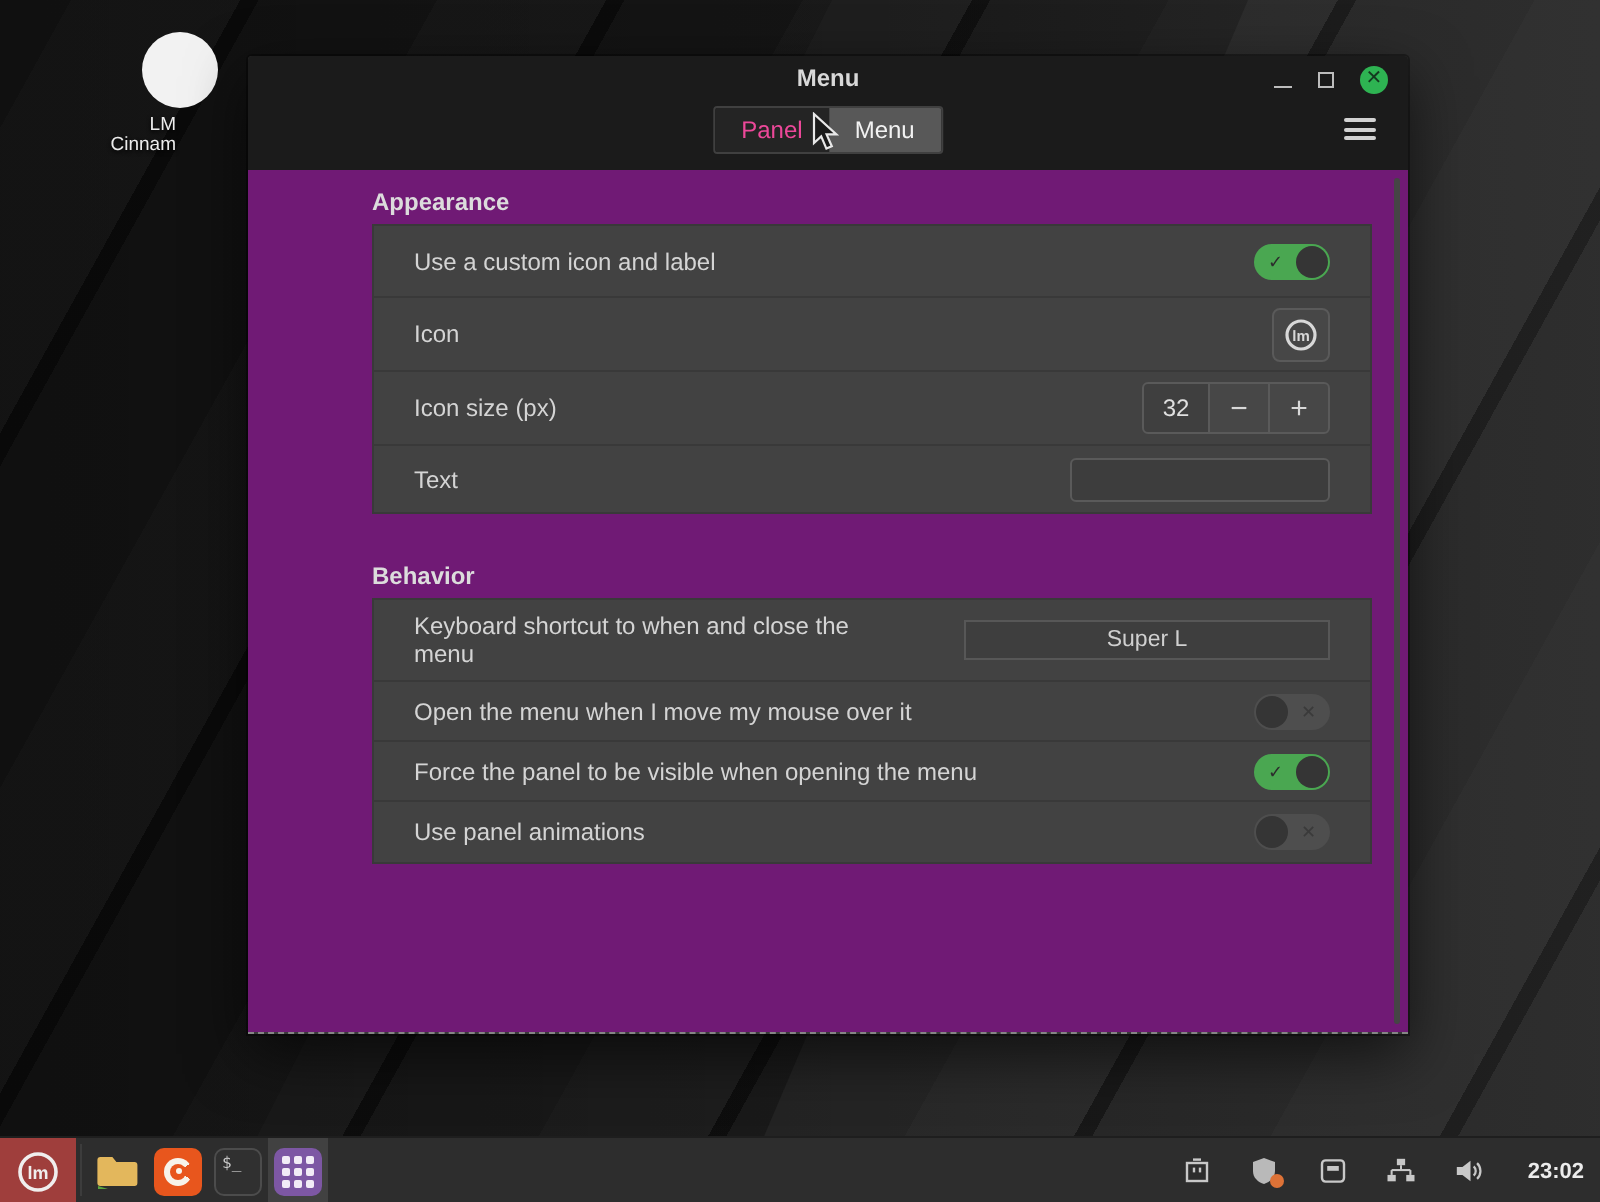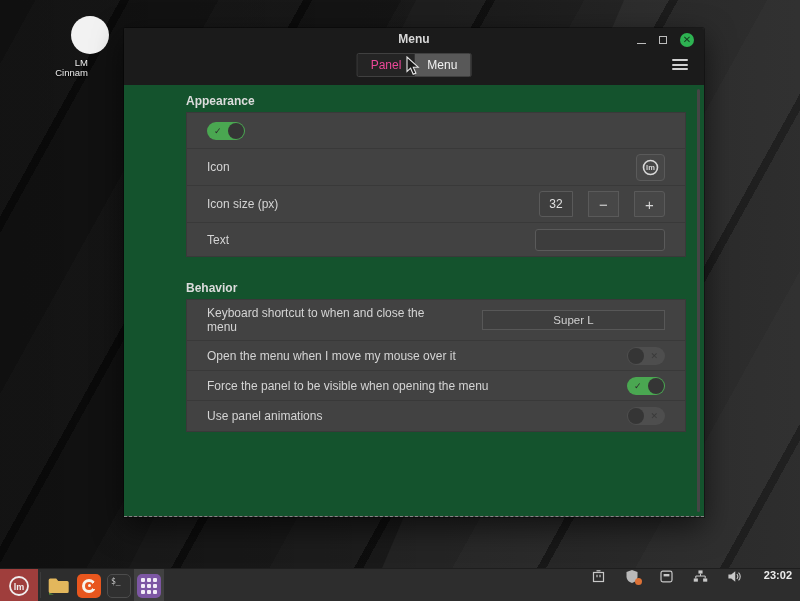--- a/index.html
+++ b/index.html
@@ -42,21 +42,21 @@
     font-size:10px; font-weight:bold; color:#14381f; line-height:1; }
 
   .tabbar { position:absolute; left:50%; top:25px; transform:translateX(-50%);
     display:flex; border:1px solid #404040; border-radius:2px; overflow:hidden; }
   .tab { padding:4px 13px; font-size:12px; background:#242424; color:#ec4899; }
   .tab.active { background:#585858; color:#f2f2f2; }
   .hamburger { position:absolute; right:16px; top:31px; width:16px; height:11px;
     display:flex; flex-direction:column; justify-content:space-between; }
   .hamburger span { height:2px; background:#d2d2d2; border-radius:1px; }
 
-  .dlg-body { position:absolute; left:0; top:57px; right:0; bottom:0; background:#14532d; }
+  .dlg-body { position:absolute; left:0; top:57px; right:0; bottom:0; background:#701a75; }
   .scrolltrack { position:absolute; right:4px; top:4px; bottom:4px; width:3px; background:#454545; border-radius:2px; }
 
   .section-heading { position:absolute; left:62px; font-size:12px; font-weight:bold; color:#dcdcdc; }
   .sh-appearance { top:9px; }
   .sh-behavior { top:196px; }
 
   .rowbox { position:absolute; left:62px; width:500px; background:#424242;
     border:1px solid #393939; }
   .box-appearance { top:27px; }
   .box-behavior { top:214px; }
@@ -76,21 +76,21 @@
   .toggle.off .knob { left:1px; }
   .toggle .mark { position:absolute; top:0; height:18px; line-height:18px; font-size:9px; font-weight:bold; color:#2c2c2c; }
   .toggle.on .mark { left:7px; }
   .toggle.off .mark { right:7px; color:#3a3a3a; }
 
   
   .icon-btn { width:29px; height:27px; background:#474747; border:1px solid #5a5a5a; border-radius:4px;
     display:flex; align-items:center; justify-content:center; }
 
   
-  .spinner { display:flex;gap:16px; }
+  .spinner { display:flex; }
   .spin-val { width:34px; height:26px; background:#3f3f3f; border:1px solid #5a5a5a;
     border-radius:3px 0 0 3px; display:flex; align-items:center; justify-content:center; font-size:12px; color:#e0e0e0; }
   .spin-btn { width:31px; height:26px; background:#474747; border:1px solid #5a5a5a; margin-left:-1px;
     display:flex; align-items:center; justify-content:center; font-size:15px; color:#d8d8d8; }
   .spin-btn.plus { border-radius:0 3px 3px 0; }
 
   
   .text-input { width:130px; height:22px; background:#3d3d3d; border:1px solid #5a5a5a; border-radius:3px;
     color:#e0e0e0; font-size:12px; padding:0 6px; outline:none; }
 
@@ -118,21 +118,21 @@
   .ff-ring { width:14px; height:14px; border-radius:50%;
     background:conic-gradient(from 120deg, #f7f3ea 0 295deg, rgba(255,255,255,0) 295deg 360deg); position:relative; }
   .ff-ring::after { content:""; position:absolute; left:3px; top:3px; width:8px; height:8px; border-radius:50%; background:#e8561d; }
   .ff-ring::before { content:""; position:absolute; left:5.5px; top:5.5px; width:3px; height:3px; border-radius:50%; background:#f7f3ea; z-index:1; }
   .ico-terminal { background:#303030; border:1px solid #4c4c4c;
     font-size:8px; color:#c9c9c9; padding:2px 0 0 3px; font-family:"DejaVu Sans Mono",monospace; }
   .ico-grid { background:#7d57a4; display:grid; grid-template-columns:repeat(3,4px); grid-template-rows:repeat(3,4px);
     gap:2px; align-content:center; justify-content:center; }
   .ico-grid i { background:#f2ecf7; border-radius:1px; }
 
-  .tray { position:absolute; right:8px; top:0; height:33px; display:flex; align-items:flex-start; gap:19px; }
+  .tray { position:absolute; right:8px; top:0; height:33px; display:flex; align-items:center; gap:19px; }
   .tray-ico { position:relative; width:15px; height:15px; display:flex; align-items:center; justify-content:center; }
   .badge-dot { position:absolute; right:-2px; bottom:-1px; width:7px; height:7px; border-radius:50%; background:#dd7237; }
   .clock { font-size:11px; font-weight:bold; color:#ececec; margin-left:3px; }
 </style>
 </head>
 <body>
 
 <div id="screen">
 
   <div class="wallpaper">
@@ -168,20 +168,21 @@
         </div>
     </div>
 
     <div class="dlg-body">
       <div class="scrolltrack"></div>
 
       <div class="section-heading sh-appearance">Appearance</div>
 
       <div class="rowbox box-appearance">
         <div class="row h35">
+          <span class="row-label">Use a custom icon and label</span>
           <div class="toggle on">
             <span class="mark">✓</span>
             <span class="knob"></span>
           </div>
         </div>
         <div class="row h37">
           <span class="row-label">Icon</span>
           <div class="icon-btn">
             <svg width="17" height="17" viewBox="0 0 17 17">
               <circle cx="8.5" cy="8.5" r="7" fill="none" stroke="#d8d8d8" stroke-width="1.6"></circle>

